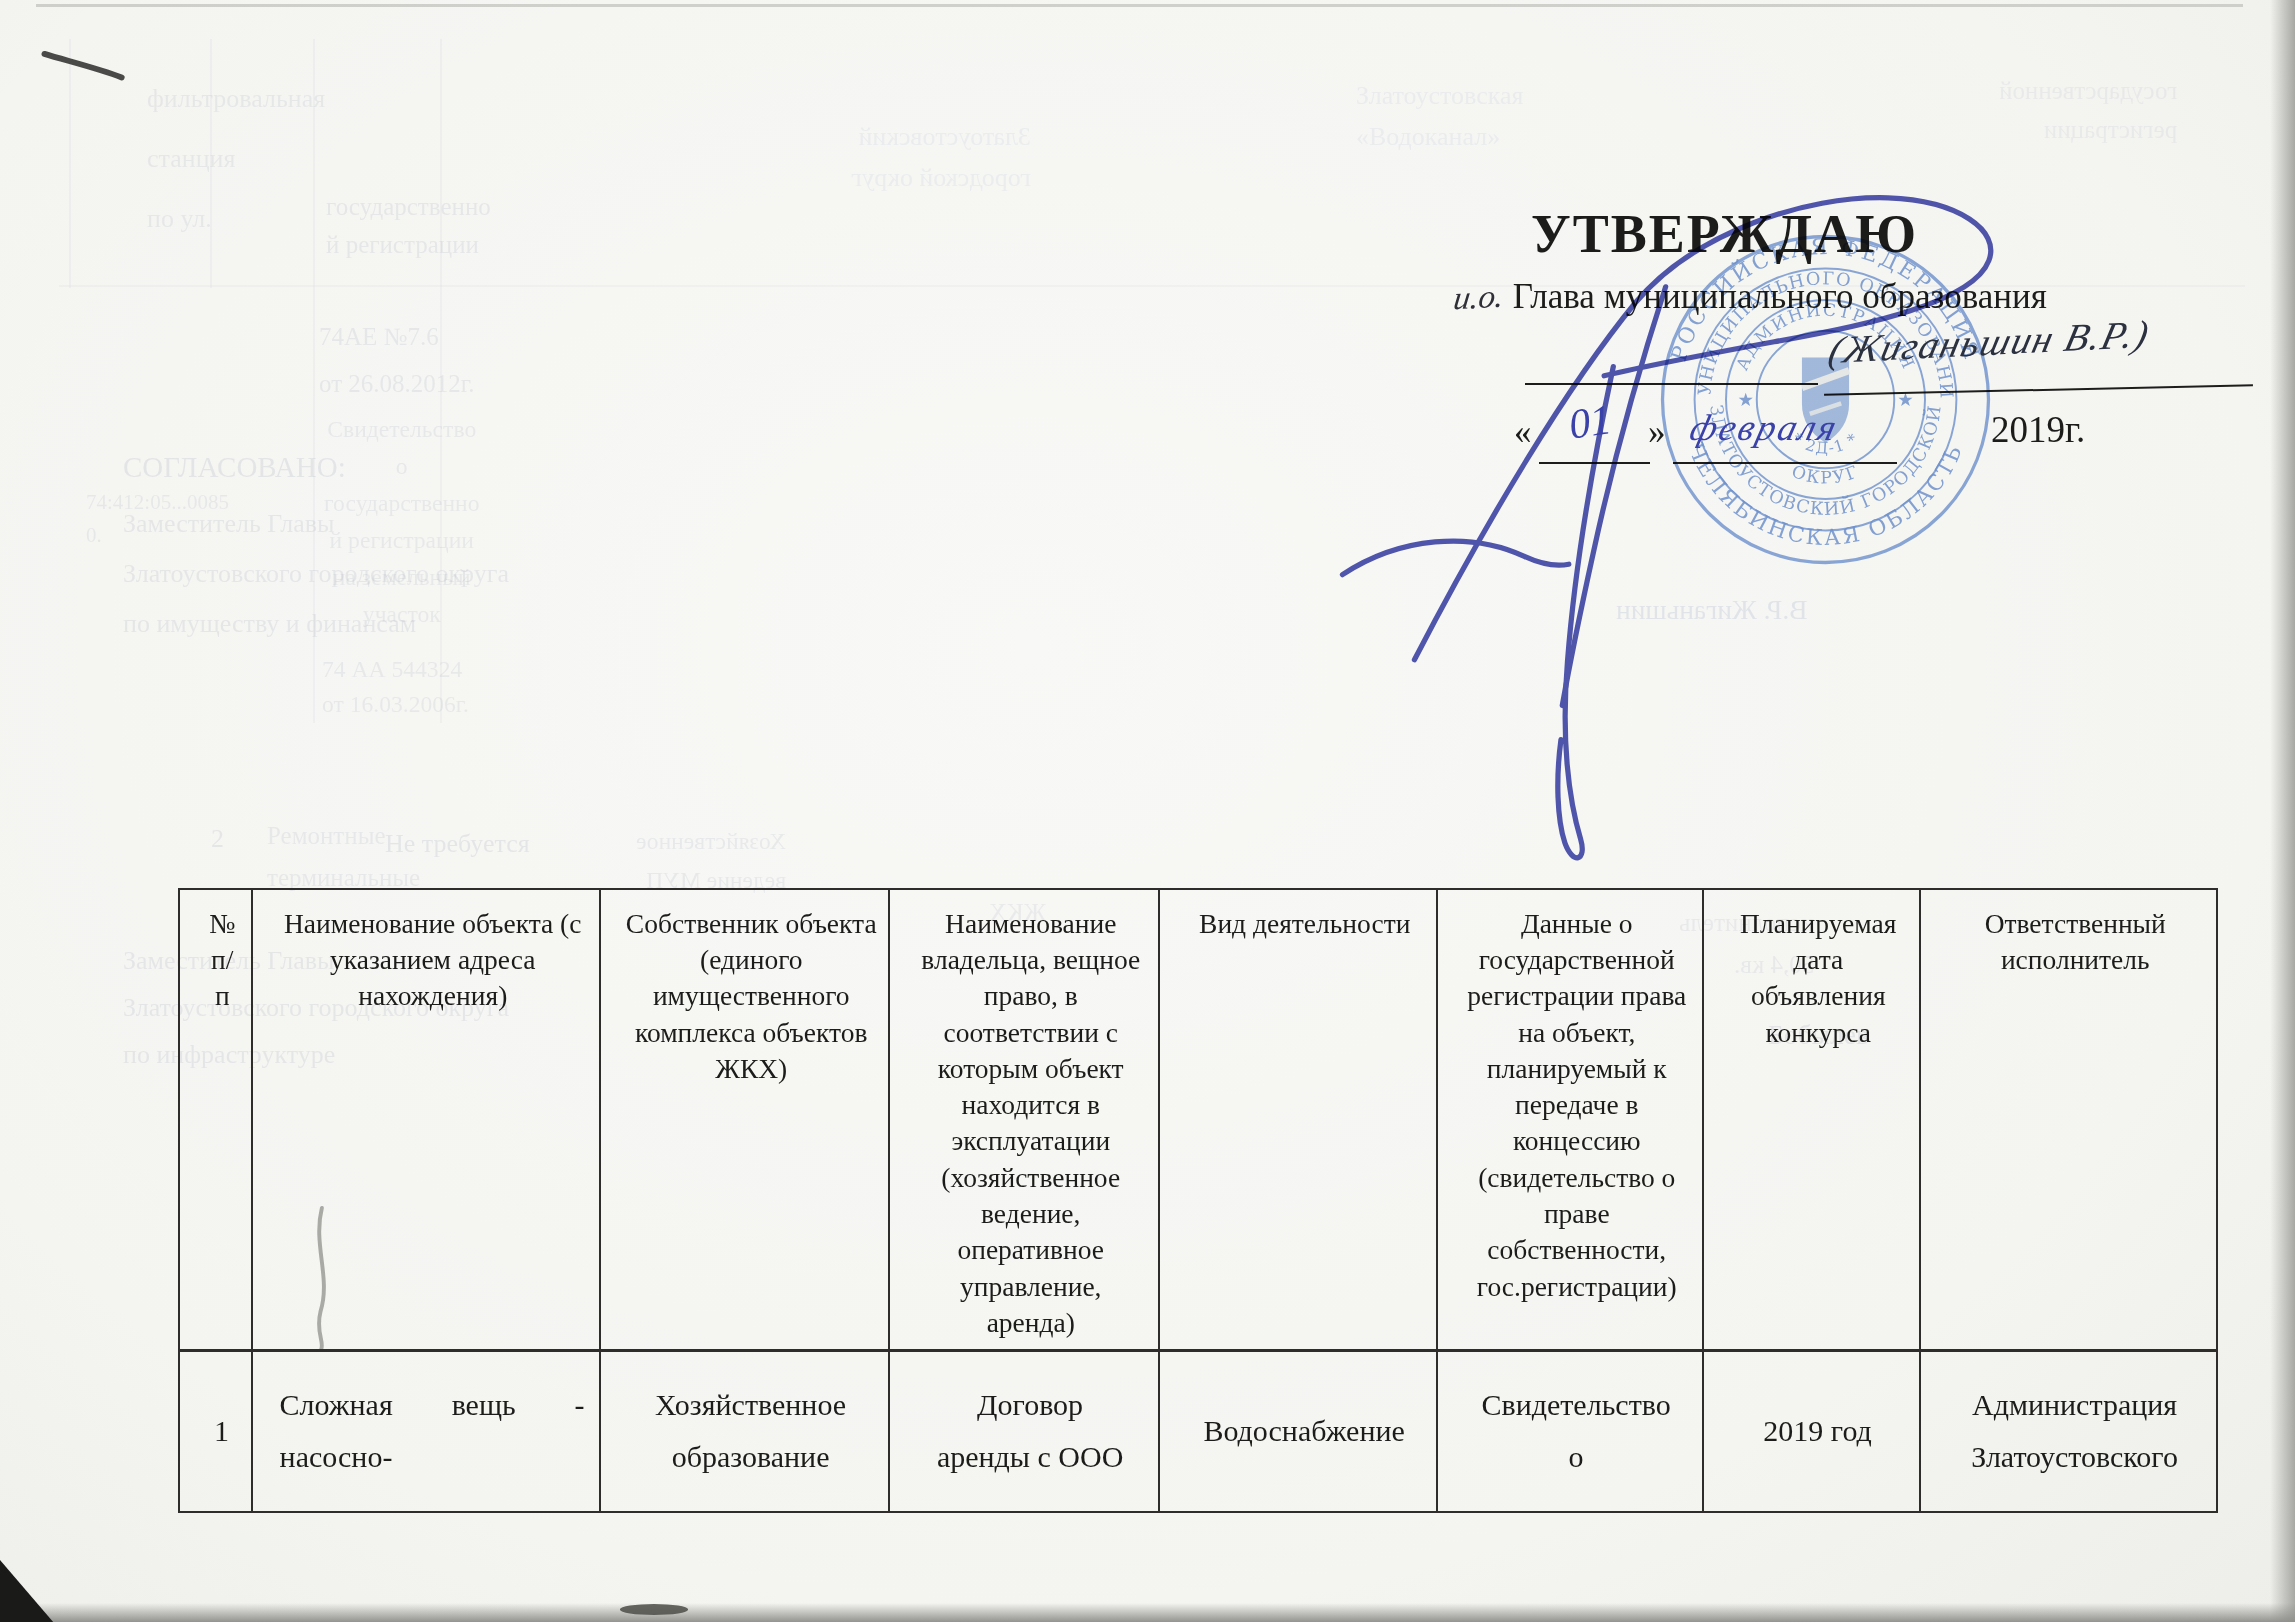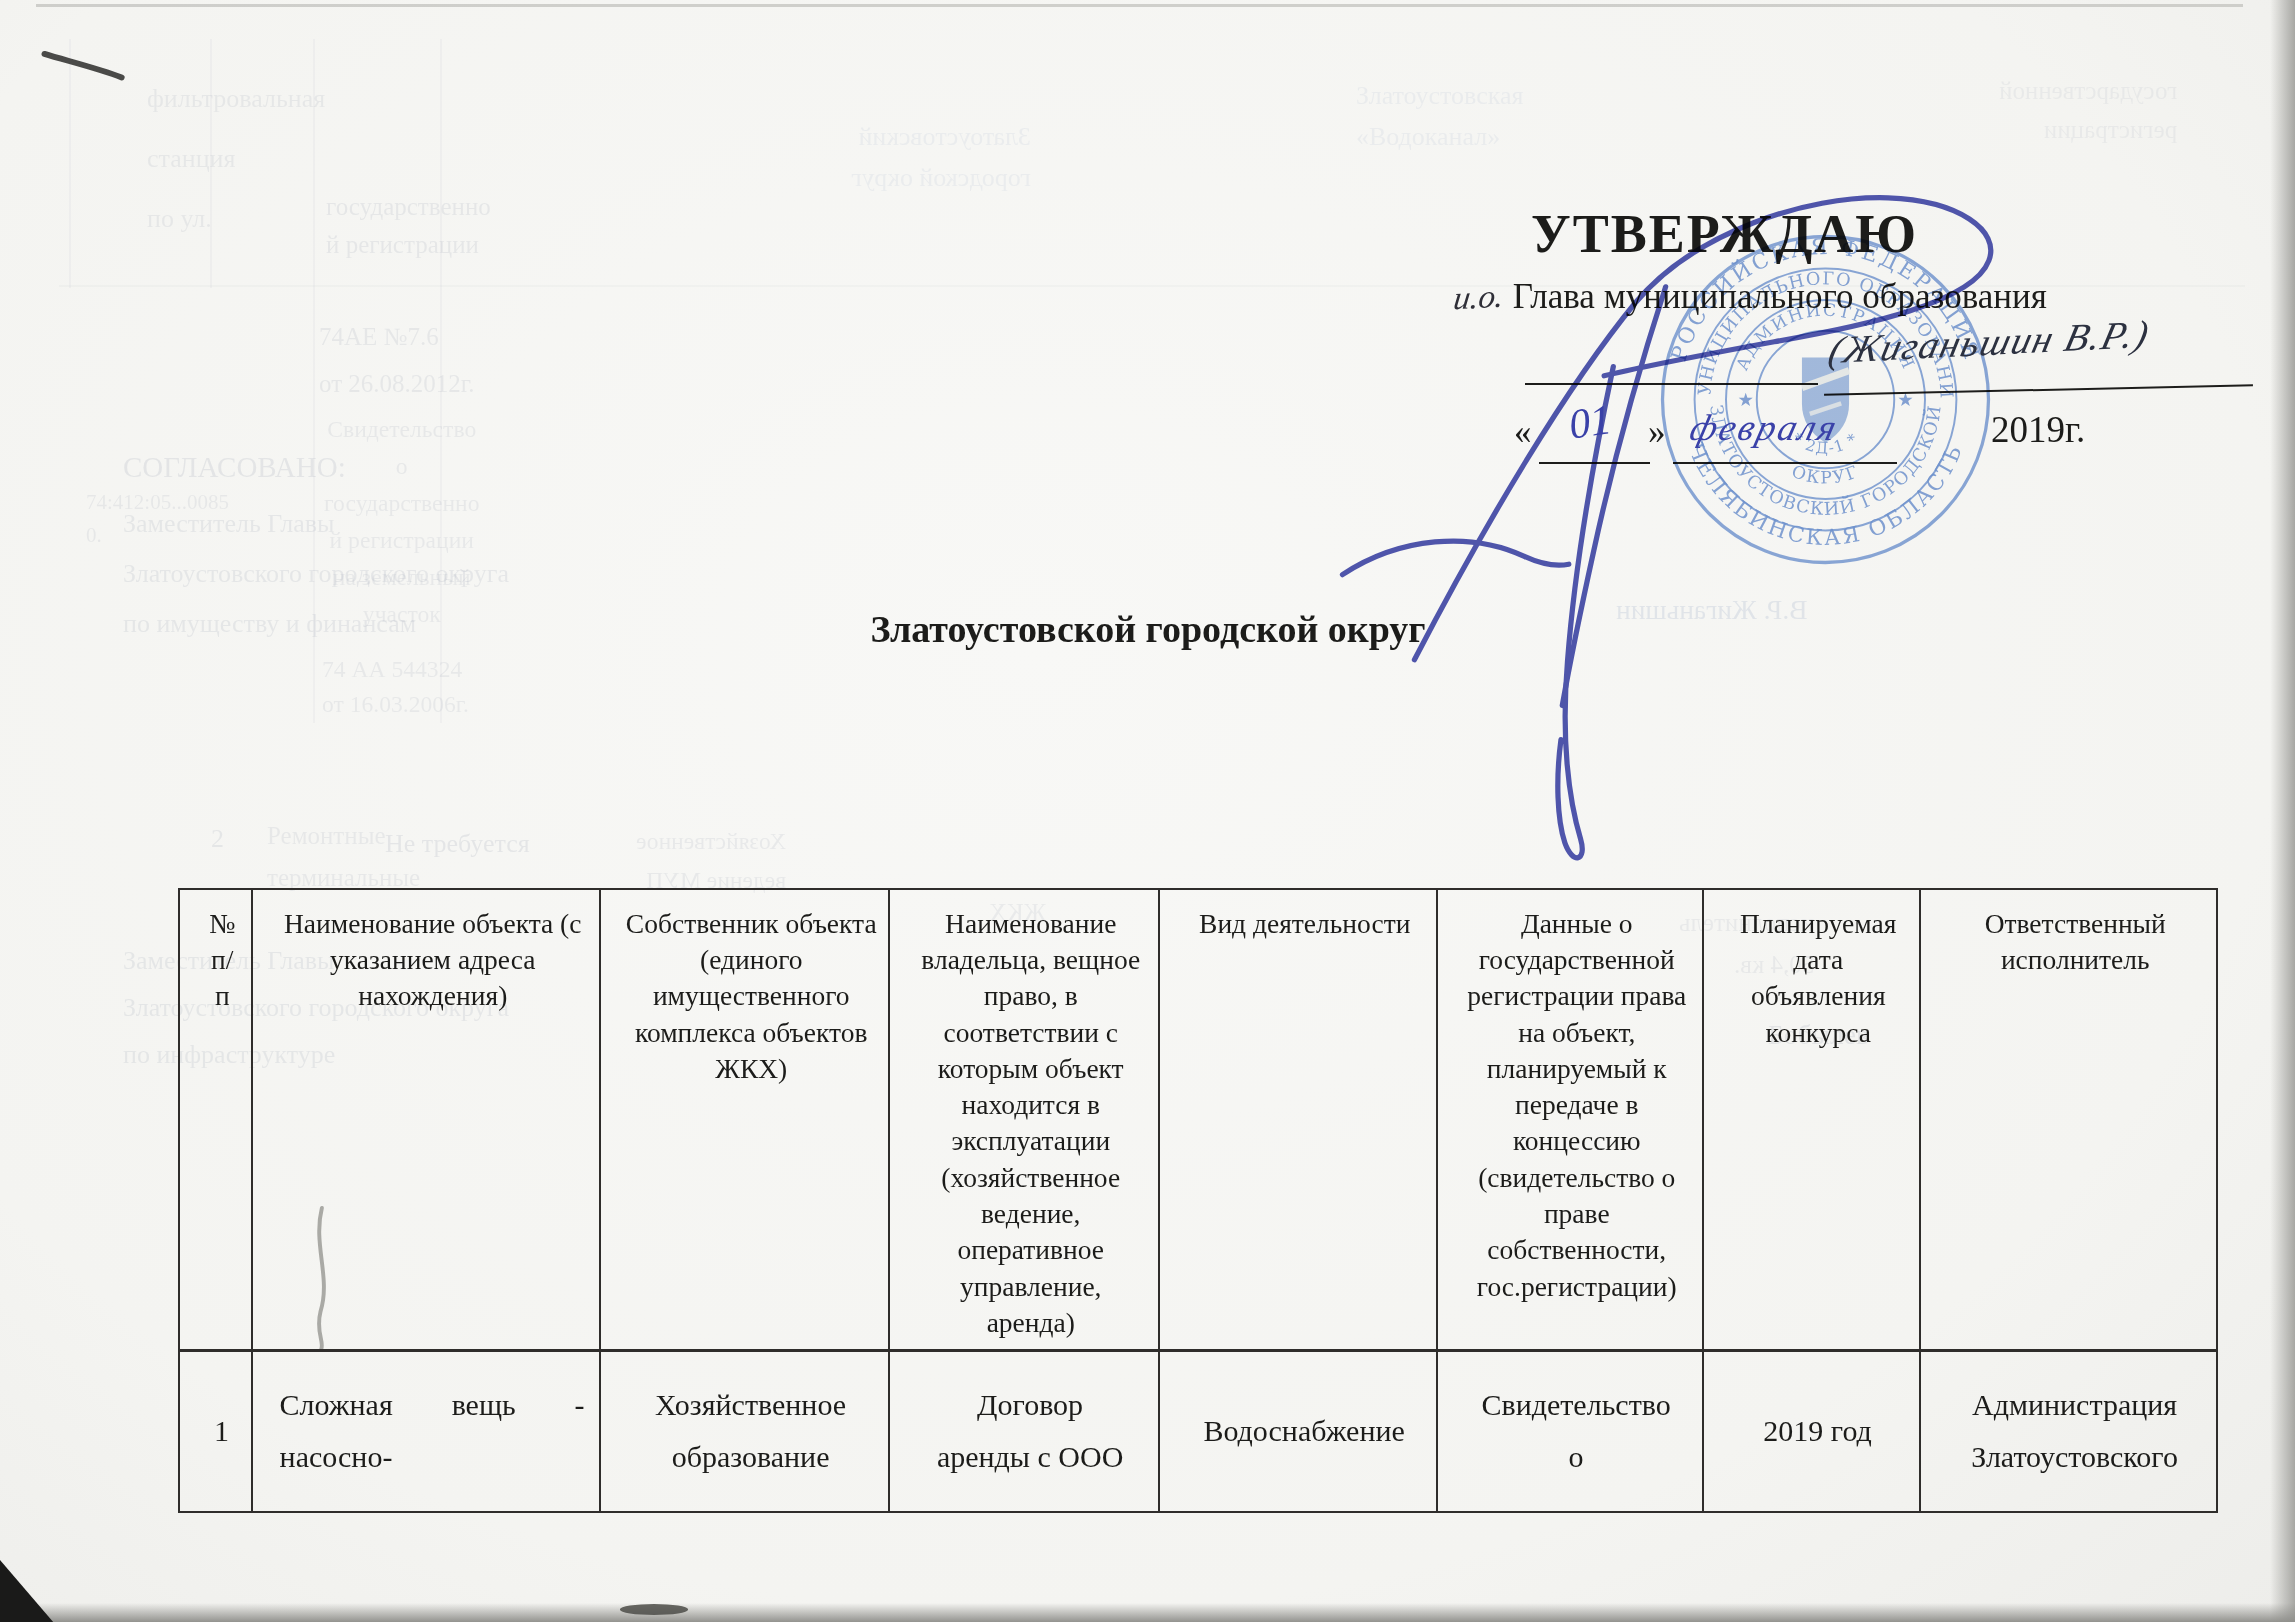--- a/index.html
+++ b/index.html
@@ -177,21 +177,20 @@
   <svg class="flourish" viewBox="0 0 3508 2480">
     <g stroke="#3a41a8" stroke-width="8" fill="none" stroke-linecap="round" opacity="0.88">
       <path d="M 2162 1008 C 2270 800 2395 590 2500 462 C 2590 355 2760 298 2886 302 C 2994 306 3058 352 3040 398 C 3016 462 2850 498 2712 522 C 2614 540 2520 558 2452 574"></path>
       <path d="M 2546 438 C 2500 580 2462 722 2436 842 C 2414 942 2398 1022 2388 1078"></path>
       <path d="M 2466 560 C 2432 720 2406 880 2396 1010 C 2386 1130 2398 1222 2416 1282 C 2426 1316 2404 1322 2392 1288 C 2380 1252 2378 1190 2386 1130"></path>
       <path d="M 2052 878 C 2140 820 2248 812 2330 850 C 2356 862 2378 866 2398 862"></path>
     </g>
   </svg>
 
   <div class="doc-title">
-    <div>Златоустовской городской округ</div>
   </div>
 
   <div class="tbl-wrap">
     <table class="objects">
       <colgroup>
         <col style="width:73px">
           <col style="width:348px">
           <col style="width:289px">
           <col style="width:270px">
         <col style="width:278px">

